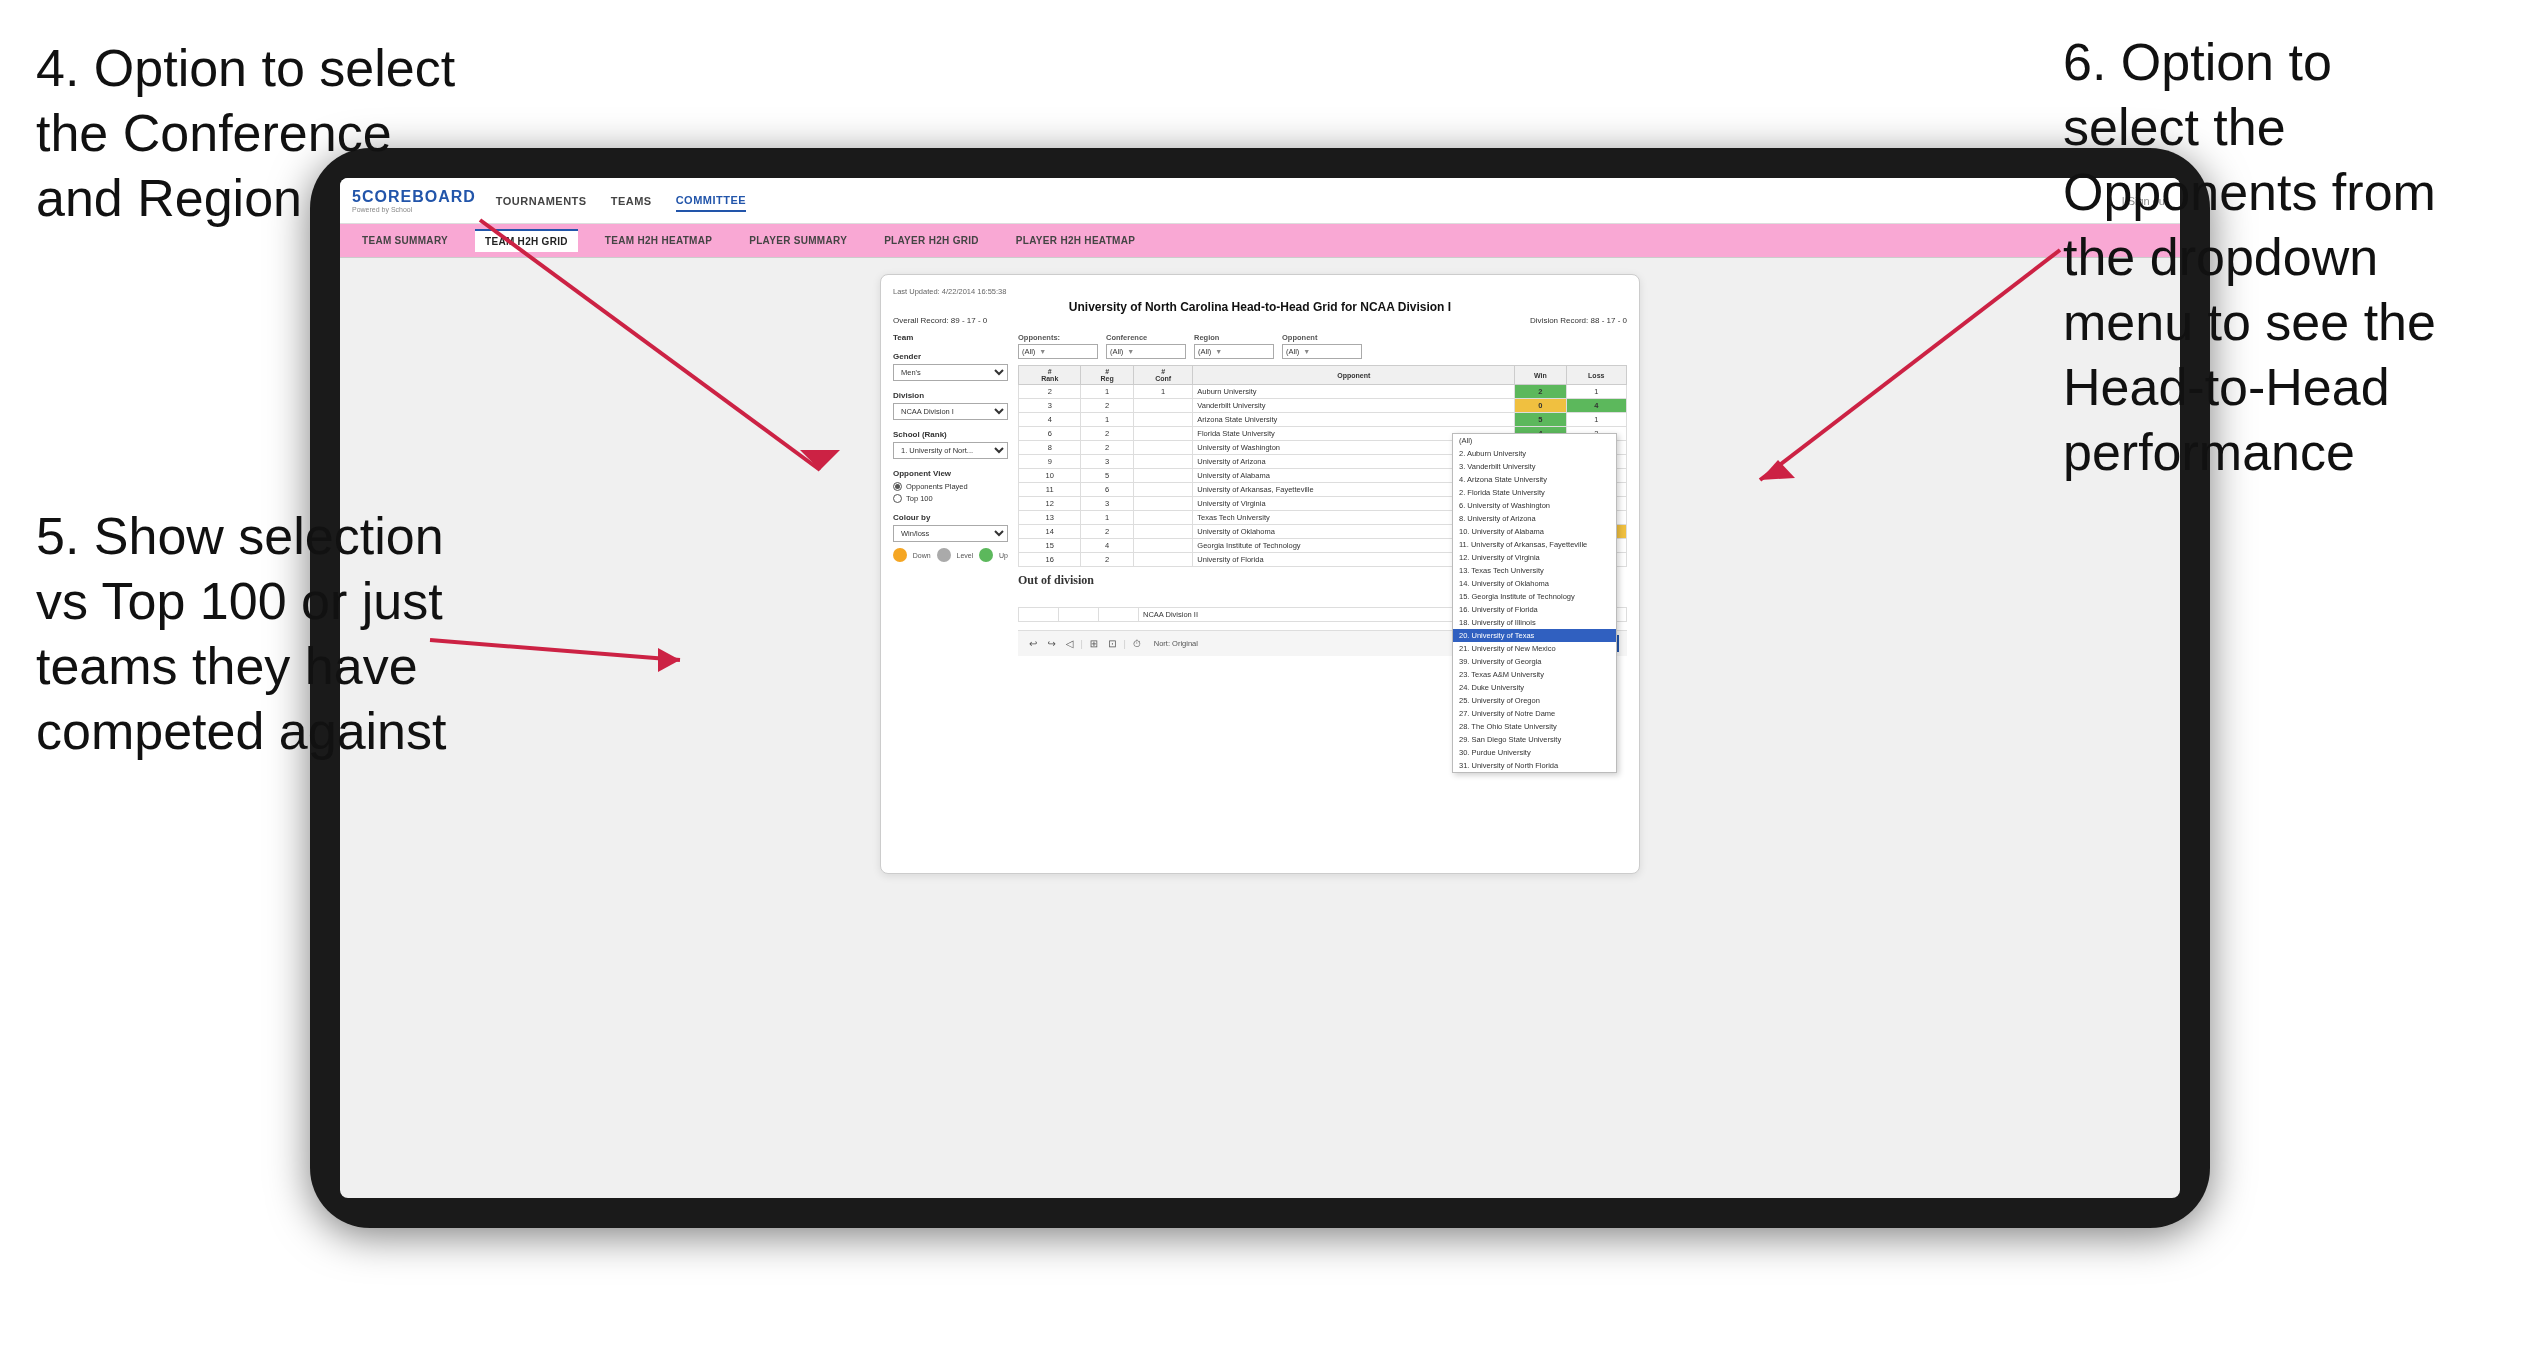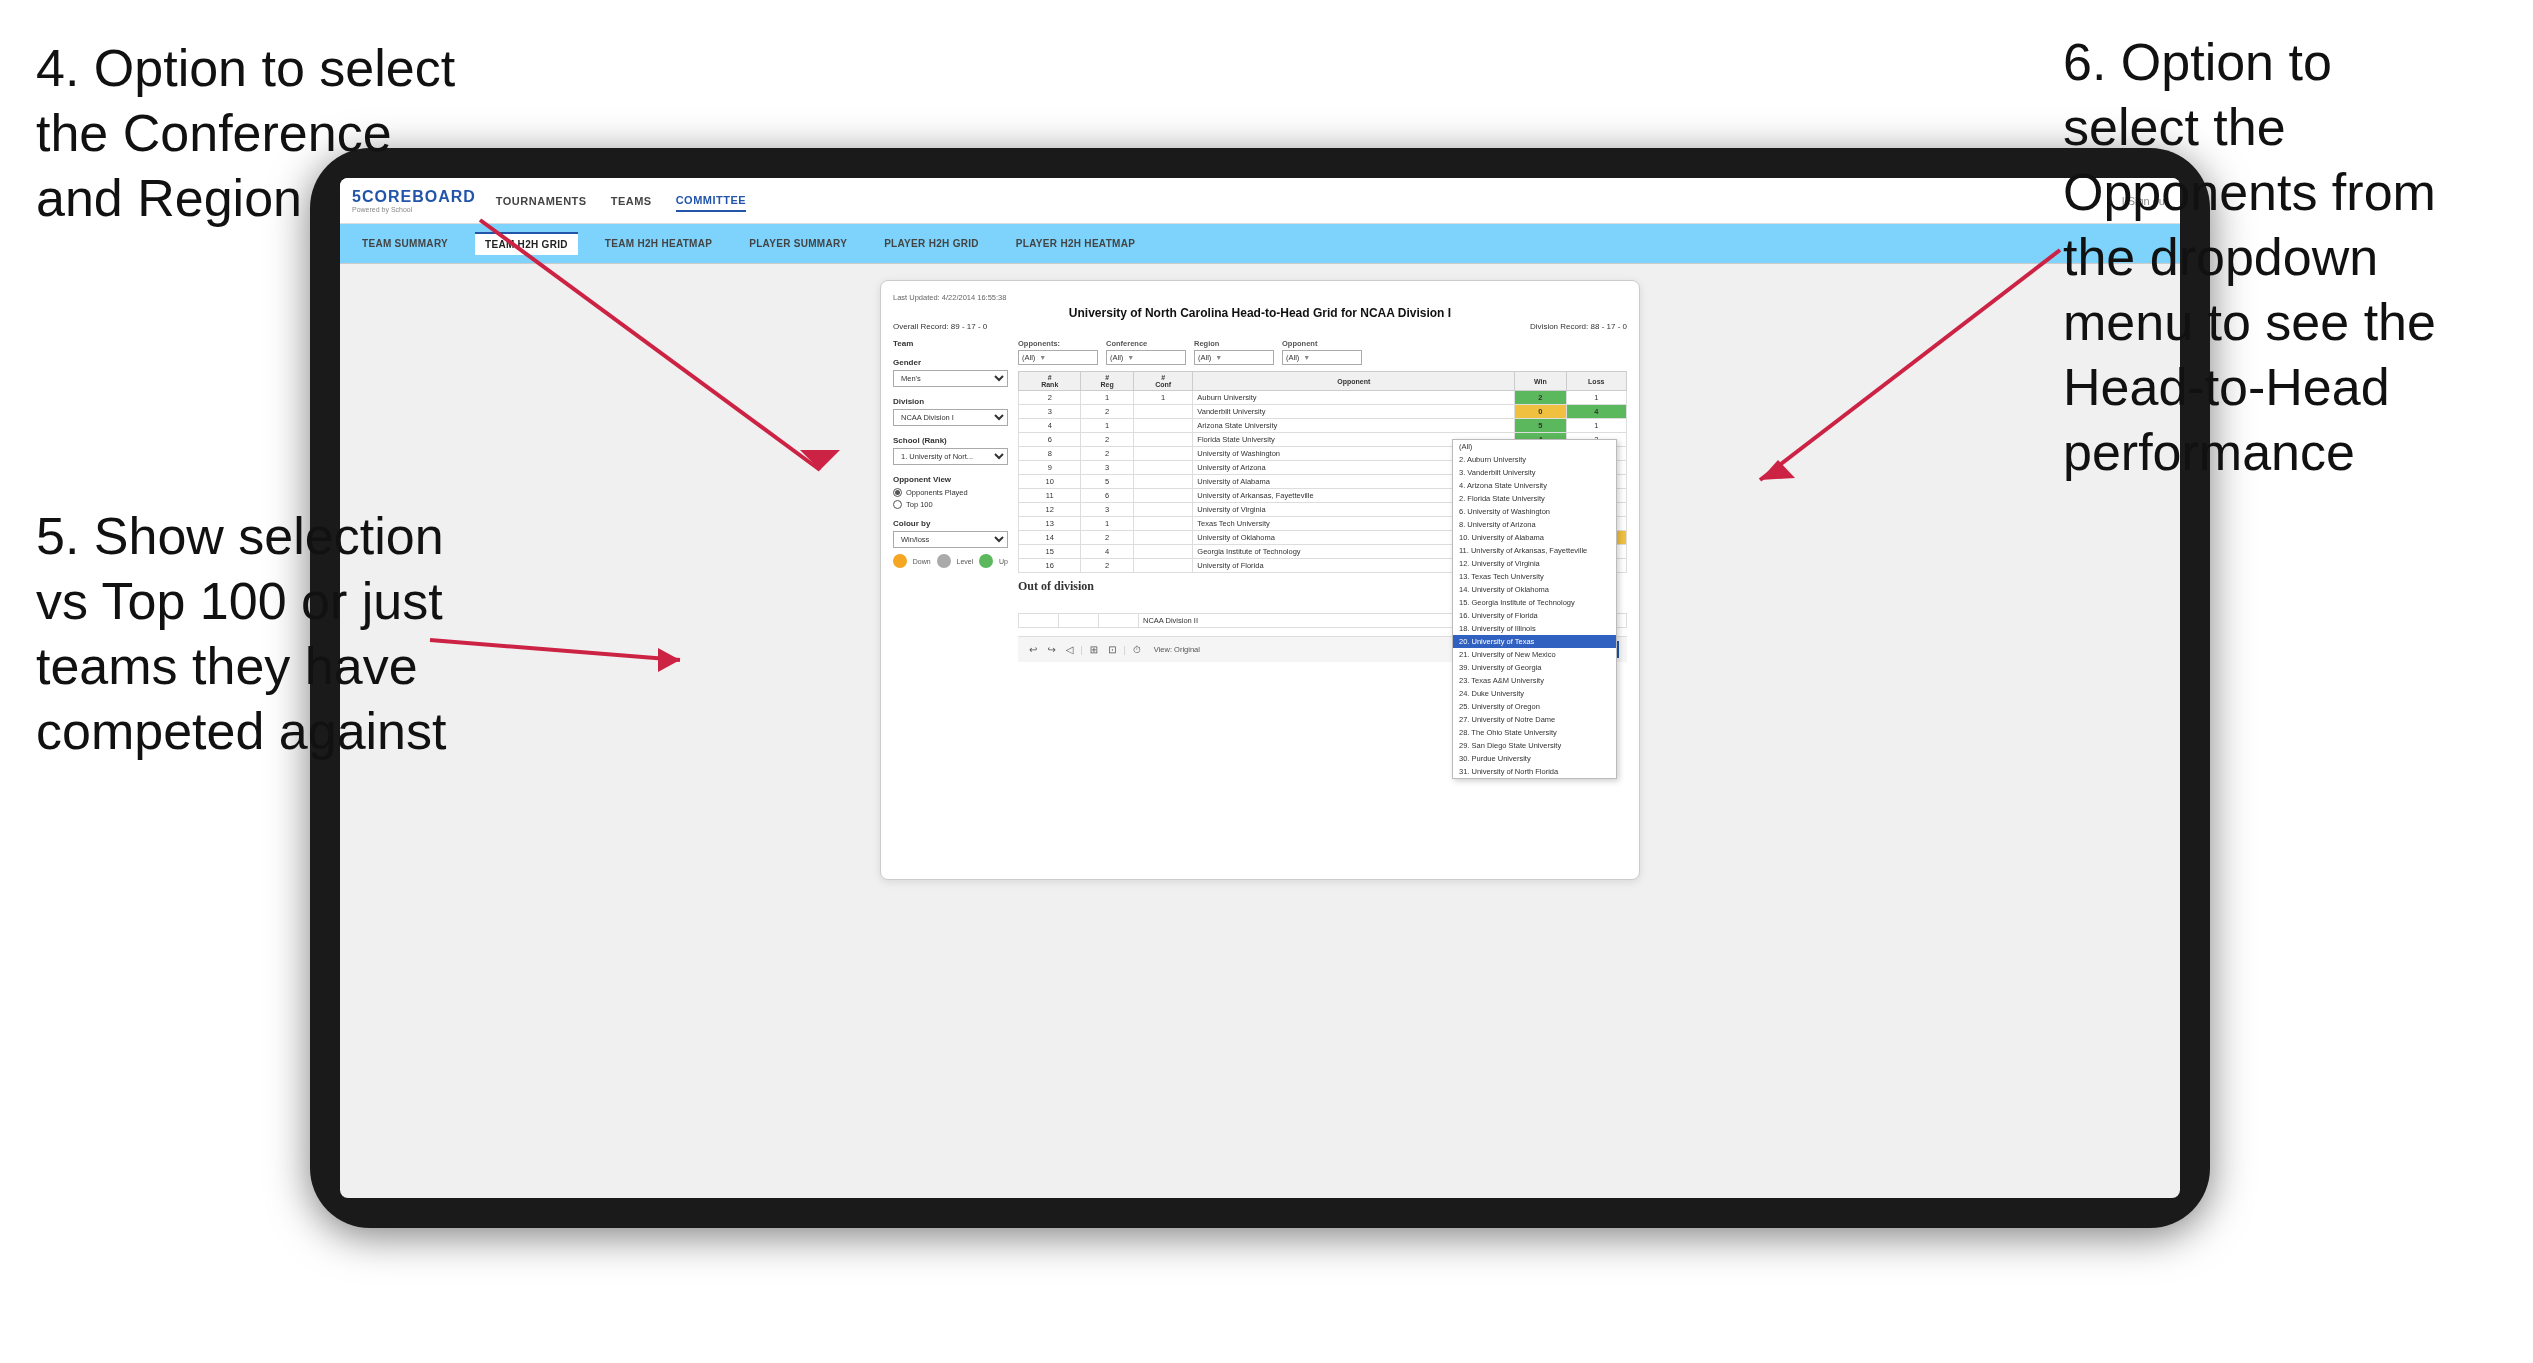--- a/index.html
+++ b/index.html
@@ -103,22 +103,22 @@
       border-bottom: 2px solid #2255aa;
     }
     .nav-right {
       font-size: 11px;
       color: #888;
       cursor: pointer;
     }
 
     
     .sub-nav {
-      background: #7dd3fc;
-      height: 40px;
+      background: #f9a8d4;
+      height: 34px;
       display: flex;
       align-items: center;
       padding: 0 12px;
       gap: 17px;
       border-bottom: 1px solid #ccc;
       flex-shrink: 0;
     }
     .sub-nav-item {
       font-size: 10px;
       font-weight: 600;
@@ -681,21 +681,21 @@
 
               <div class="toolbar">
                 <span class="toolbar-btn">↩</span>
                 <span class="toolbar-btn">↪</span>
                 <span class="toolbar-btn">◁</span>
                 <span class="toolbar-sep">|</span>
                 <span class="toolbar-btn">⊞</span>
                 <span class="toolbar-btn">⊡</span>
                 <span class="toolbar-sep">|</span>
                 <span class="toolbar-btn">⏱</span>
-                <span class="view-label">View: Original</span>
+                <span class="view-label">Nort: Original</span>
                 <div class="bottom-btns">
                   <button class="btn-cancel">Cancel</button>
                   <button class="btn-apply">Apply</button>
                 </div>
               </div>
 
               <div class="dropdown-overlay" id="dropdown-overlay">
               <div class="dropdown-item">(All)</div>
                   <div class="dropdown-item">2. Auburn University</div>
                   <div class="dropdown-item">3. Vanderbilt University</div>

